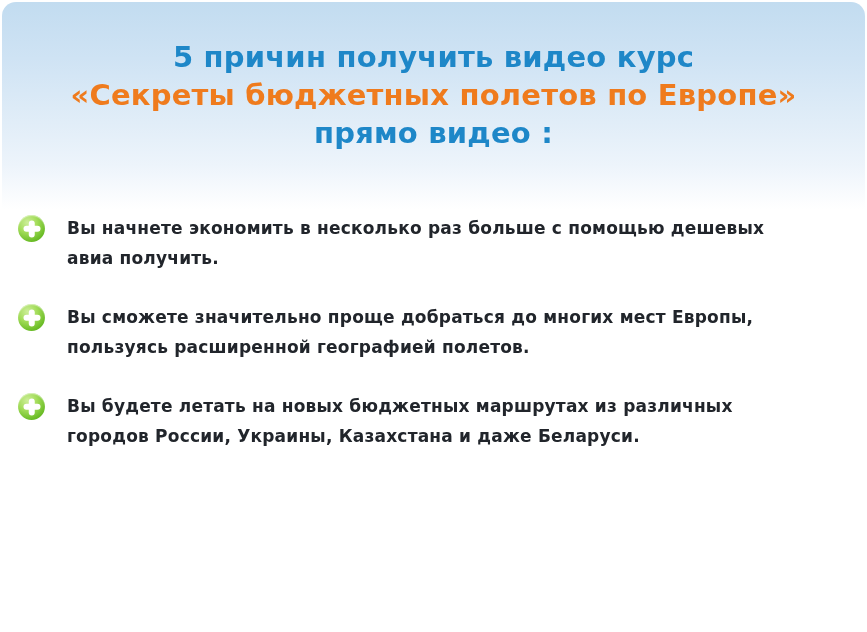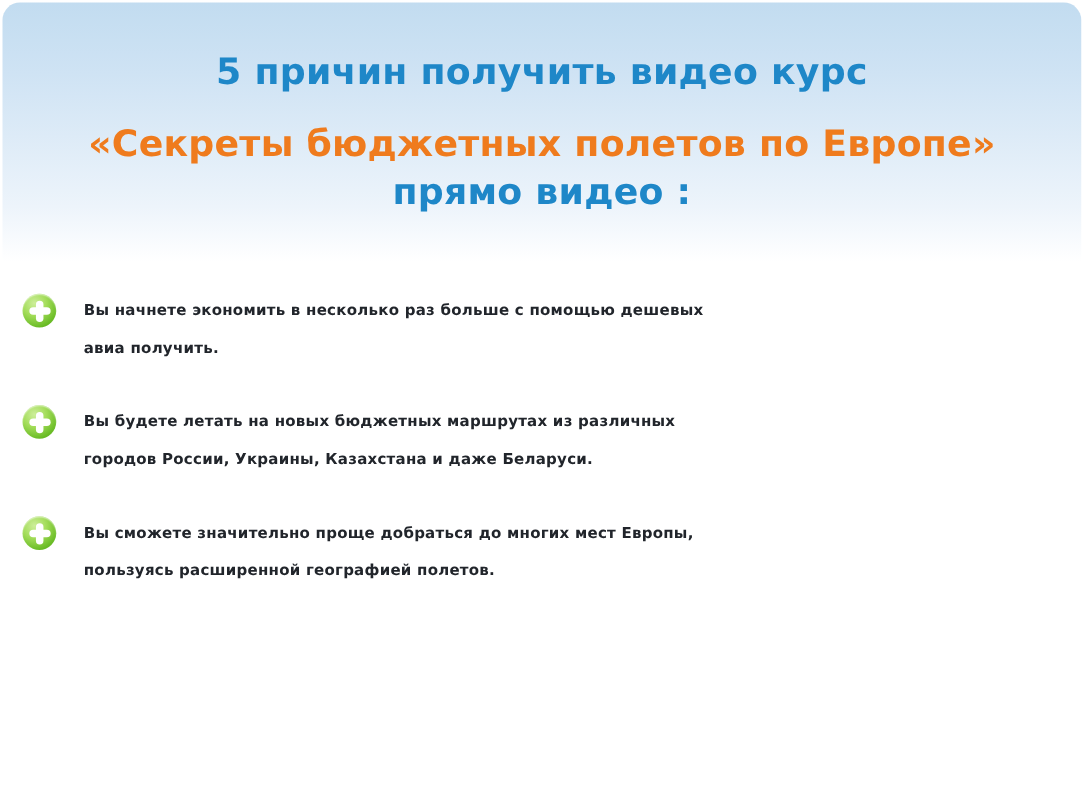--- a/index.html
+++ b/index.html
@@ -32,21 +32,21 @@
   }
   .header {
     padding-top: 36px;
     text-align: center;
     font-weight: bold;
     font-size: 29px;
     line-height: 38px;
     letter-spacing: 0.2px;
   }
   .t-blue   { color: #1e87c8; }
-  .t-orange { color: #ef7b1d; margin-top: 20px; }
+  .t-orange { color: #ef7b1d; }
 
   .benefits {
     list-style: none;
     margin: 62px 0 0 0;
     padding: 0 40px 0 16px;
   }
   .item {
     display: flex;
     align-items: flex-start;
     margin-bottom: 30px;
@@ -70,21 +70,21 @@
     transform: translate(-50%, -50%);
     background: #ffffff;
     border-radius: 3px;
   }
   .plus::before { width: 17px; height: 6.5px; }
   .plus::after  { width: 6.5px; height: 17px; }
 
   .text {
     margin: 0 0 0 22px;
     font-weight: bold;
-    font-size: 12px;
+    font-size: 17px;
     line-height: 29.5px;
     color: #21252b;
     letter-spacing: 0.2px;
   }
 </style>
 </head>
 <body>
 
 <div class="stage">
   <div class="card">
@@ -101,29 +101,29 @@
         <span class="plus"></span>
         <p class="text">
           <span>Вы начнете экономить в несколько раз больше с помощью дешевых</span><br>
           <span>авиа получить.</span>
         </p>
       </li>
 
       <li class="item">
         <span class="plus"></span>
         <p class="text">
-          <span>Вы будете летать на новых бюджетных маршрутах из различных</span><br>
-          <span>городов России, Украины, Казахстана и даже Беларуси.</span>
+          <span>Вы сможете значительно проще добраться до многих мест Европы,</span><br>
+          <span>пользуясь расширенной географией полетов.</span>
         </p>
       </li>
 
       <li class="item">
         <span class="plus"></span>
         <p class="text">
-          <span>Вы сможете значительно проще добраться до многих мест Европы,</span><br>
-          <span>пользуясь расширенной географией полетов.</span>
+          <span>Вы будете летать на новых бюджетных маршрутах из различных</span><br>
+          <span>городов России, Украины, Казахстана и даже Беларуси.</span>
         </p>
       </li>
 
 
     </ul>
   </div>
 </div>
 
 </body></html>

